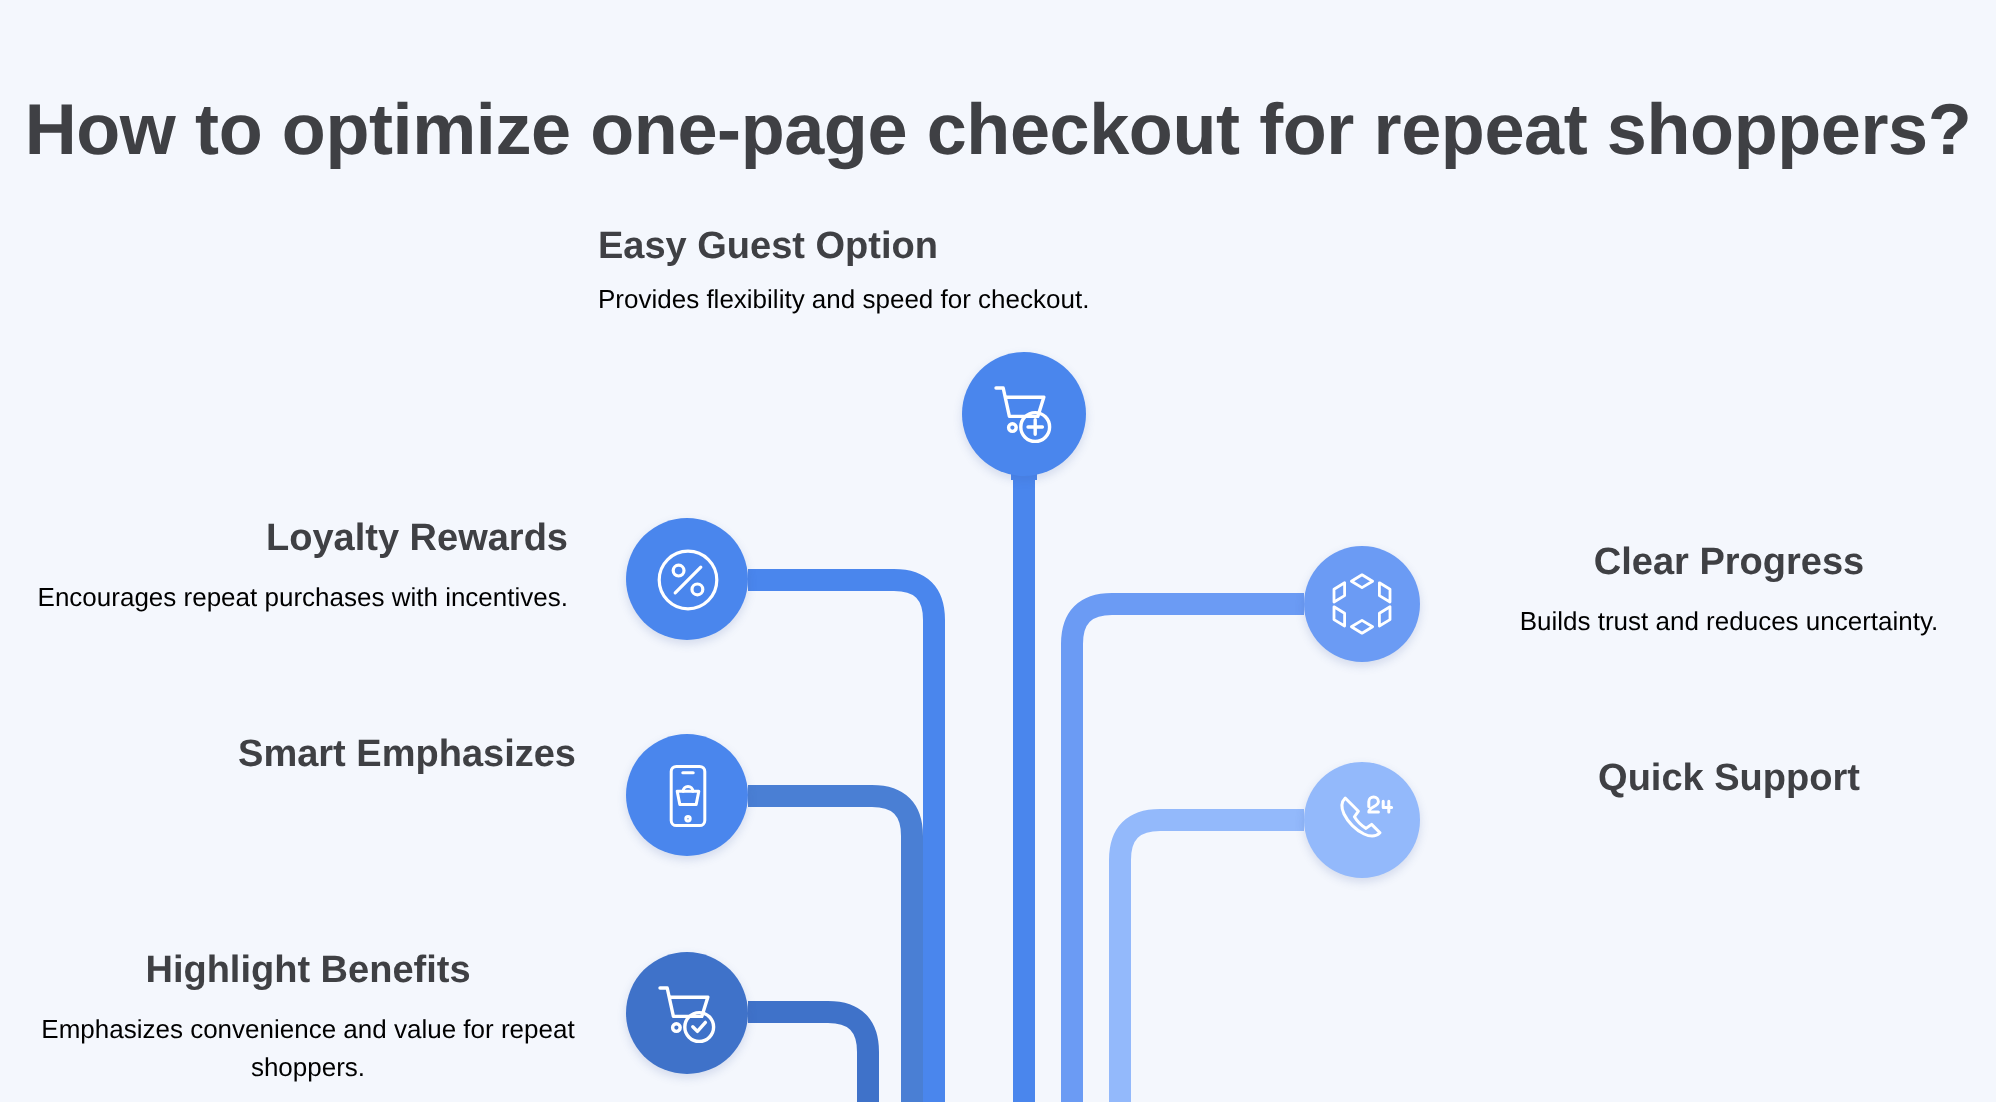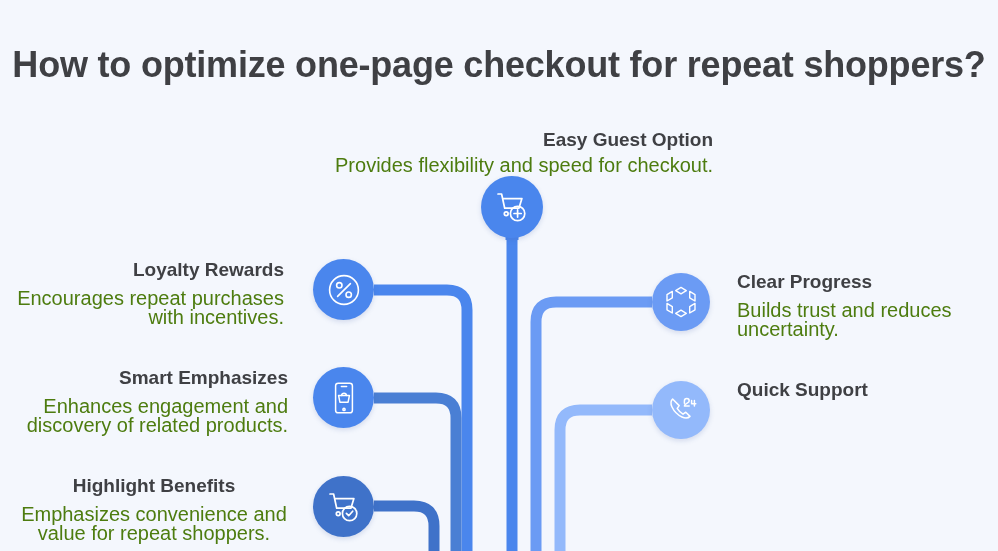--- a/index.html
+++ b/index.html
@@ -49,32 +49,32 @@
   .label-block {
     position: absolute;
   }
   .label-title {
     font-size: 19px;
     font-weight: bold;
     color: #3f4044;
     line-height: 24px;
   }
   .label-desc {
-    font-size: 20px;
-    color: #4d7c0f;
+    font-size: 13px;
+    color: #000000;
     line-height: 19px;
     margin-top: 7px;
   }
   .align-right { text-align: right; }
-  .align-left  { text-align: left; }
+  .align-left  { text-align: center; }
 
   
   #node-top { left: 481px; top: 176px; width: 62px; height: 62px; background: #4a86ed; }
   #title-top {
-    left: 299px; top: 128px; width: 414px; text-align: right;
+    left: 299px; top: 112px; width: 414px; text-align: left;
   }
   #title-top .label-title { font-size: 19px; }
   #title-top .label-desc { margin-top: 4px; }
 
   
   #node-loyalty   { left: 313px; top: 259px; width: 61px; height: 61px; background: #4a86ed; }
   #node-smart     { left: 313px; top: 367px; width: 61px; height: 61px; background: #4a86ed; }
   #node-highlight { left: 313px; top: 476px; width: 61px; height: 61px; background: #3f72c9; }
 
   #lbl-loyalty   { left: 16px;  top: 258px; width: 268px; }
@@ -141,21 +141,20 @@
         <circle cx="19" cy="19" r="14.4"></circle>
         <path d="M12.6 25.4 L25.4 12.6"></path>
         <circle cx="14.3" cy="14.3" r="2.7"></circle>
         <circle cx="23.7" cy="23.7" r="2.7"></circle>
       </svg>
     </span>
   </div>
 
   <div class="label-block align-right" id="lbl-smart">
     <div class="label-title">Smart Emphasizes</div>
-    <div class="label-desc">Enhances engagement and discovery of related products.</div>
   </div>
 
   <div class="node" id="node-smart">
     <span>
       <svg width="36" height="36" viewBox="0 0 36 36" fill="none" stroke="#ffffff" stroke-width="1.5" stroke-linecap="round" stroke-linejoin="round">
         <rect x="9.6" y="3.2" width="16.8" height="29.6" rx="2.6"></rect>
         <path d="M15.4 6.4 h5.2"></path>
         <circle cx="18" cy="29.4" r="1.1"></circle>
         <path d="M12.6 15.6 h10.8 l-1.3 6.6 h-8.2 z"></path>
         <path d="M15.6 15.6 a2.4 2.4 0 0 1 4.8 0"></path>

